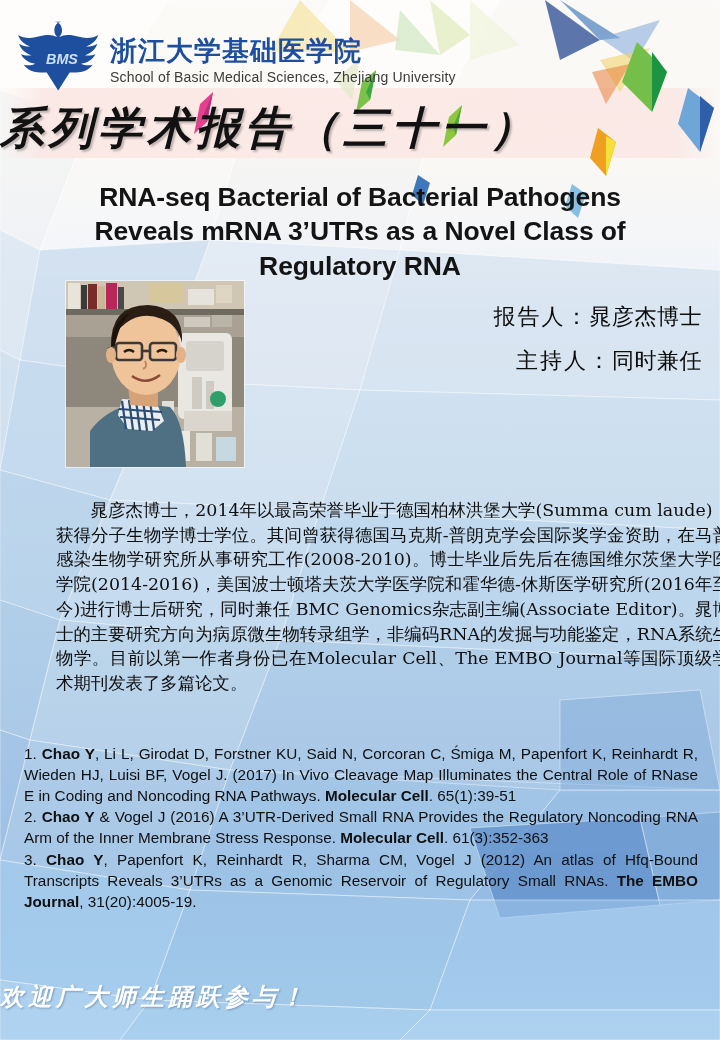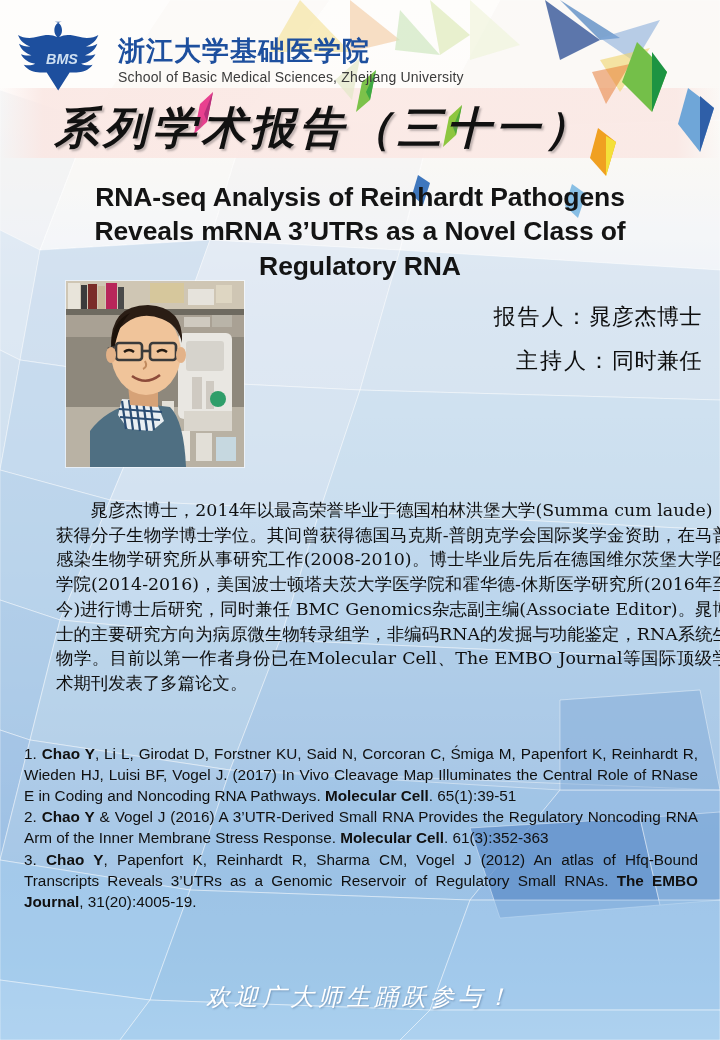--- a/index.html
+++ b/index.html
@@ -26,34 +26,34 @@
       #a9cfee 100%);
   }
   
   #facets{position:absolute;inset:0;width:720px;height:1040px;}
   
   .pink-band{
     position:absolute;left:0;width:720px;
     background:linear-gradient(90deg,rgba(250,232,228,.0) 0%,rgba(250,230,226,.85) 6%,rgba(251,233,229,.92) 50%,rgba(250,230,226,.8) 94%,rgba(250,232,228,0) 100%);
   }
   
-  .header{position:absolute;left:14px;top:16px;display:flex;align-items:center;gap:8px;}
+  .header{position:absolute;left:14px;top:16px;display:flex;align-items:center;}
   .logo-mark{width:96px;height:86px;flex:none;}
   .logo-text{display:flex;flex-direction:column;justify-content:center;padding-top:4px;}
   .logo-cn{
     font-family:Liberation Sans, sans-serif;
     font-size:27px;font-weight:700;color:#1d4f9e;letter-spacing:1px;line-height:1.05;
   }
   .logo-en{
     font-family:"Liberation Sans",sans-serif;
     font-size:14px;color:#3b3b3b;letter-spacing:.18px;margin-top:3px;white-space:nowrap;
   }
   
   .cn-title{
-    position:absolute;left:0;width:648px;text-align:center;top:99px;
+    position:absolute;left:0;width:648px;top:99px;
     font-family:"DejaVu Serif","Liberation Serif",serif;
     font-weight:700;font-style:italic;
     font-size:44px;letter-spacing:5px;color:#111;
     text-shadow:2px 2px 2px rgba(120,110,110,.45);
     white-space:nowrap;
   }
   
   .en-title{
     position:absolute;left:50px;width:620px;top:180px;text-align:center;
     font-family:"Liberation Sans",sans-serif;
@@ -91,23 +91,23 @@
   .refs{
     position:absolute;left:24px;top:744px;width:674px;
     font-family:"Liberation Sans",sans-serif;
     font-size:15.3px;line-height:1.36;color:#101010;
     text-align:justify;
   }
   .ref{margin-bottom:1px;}
   .ref b{font-weight:700;}
   
   .footer{
-    position:absolute;left:0;width:720px;text-align:center;top:981px;
+    position:absolute;left:0;width:720px;text-align:left;top:981px;
     font-family:"DejaVu Serif","Liberation Serif",serif;
-    font-weight:400;font-style:italic;font-size:24px;letter-spacing:4px;
+    font-weight:700;font-style:italic;font-size:24px;letter-spacing:4px;
     color:#ffffff;
     text-shadow:1px 1px 2px rgba(60,90,130,.45);
     white-space:nowrap;
   }
   .dia{position:absolute;}
 </style>
 </head>
 <body>
 
 <div id="poster">
@@ -207,21 +207,21 @@
     </svg>
     <div class="logo-text">
       <div class="logo-cn">浙江大学基础医学院</div>
       <div class="logo-en">School of Basic Medical Sciences, Zhejiang University</div>
     </div>
   </div>
 
   <div class="cn-title">系列学术报告（三十一）</div>
 
   <div class="en-title">
-    <div>RNA-seq Analysis of Reinhardt Pathogens</div>
+    <div>RNA-seq Bacterial of Bacterial Pathogens</div>
     <div>Reveals mRNA 3’UTRs as a Novel Class of</div>
     <div>Regulatory RNA</div>
   </div>
 
   <div class="photo-wrap">
     <svg width="178" height="186" viewBox="0 0 178 186">
 
       <rect x="0" y="0" width="178" height="186" fill="#b9b2a4"></rect>
       <rect x="0" y="0" width="178" height="30" fill="#cfc6b4"></rect>
       <rect x="2" y="2" width="12" height="26" fill="#e8e4da"></rect>

